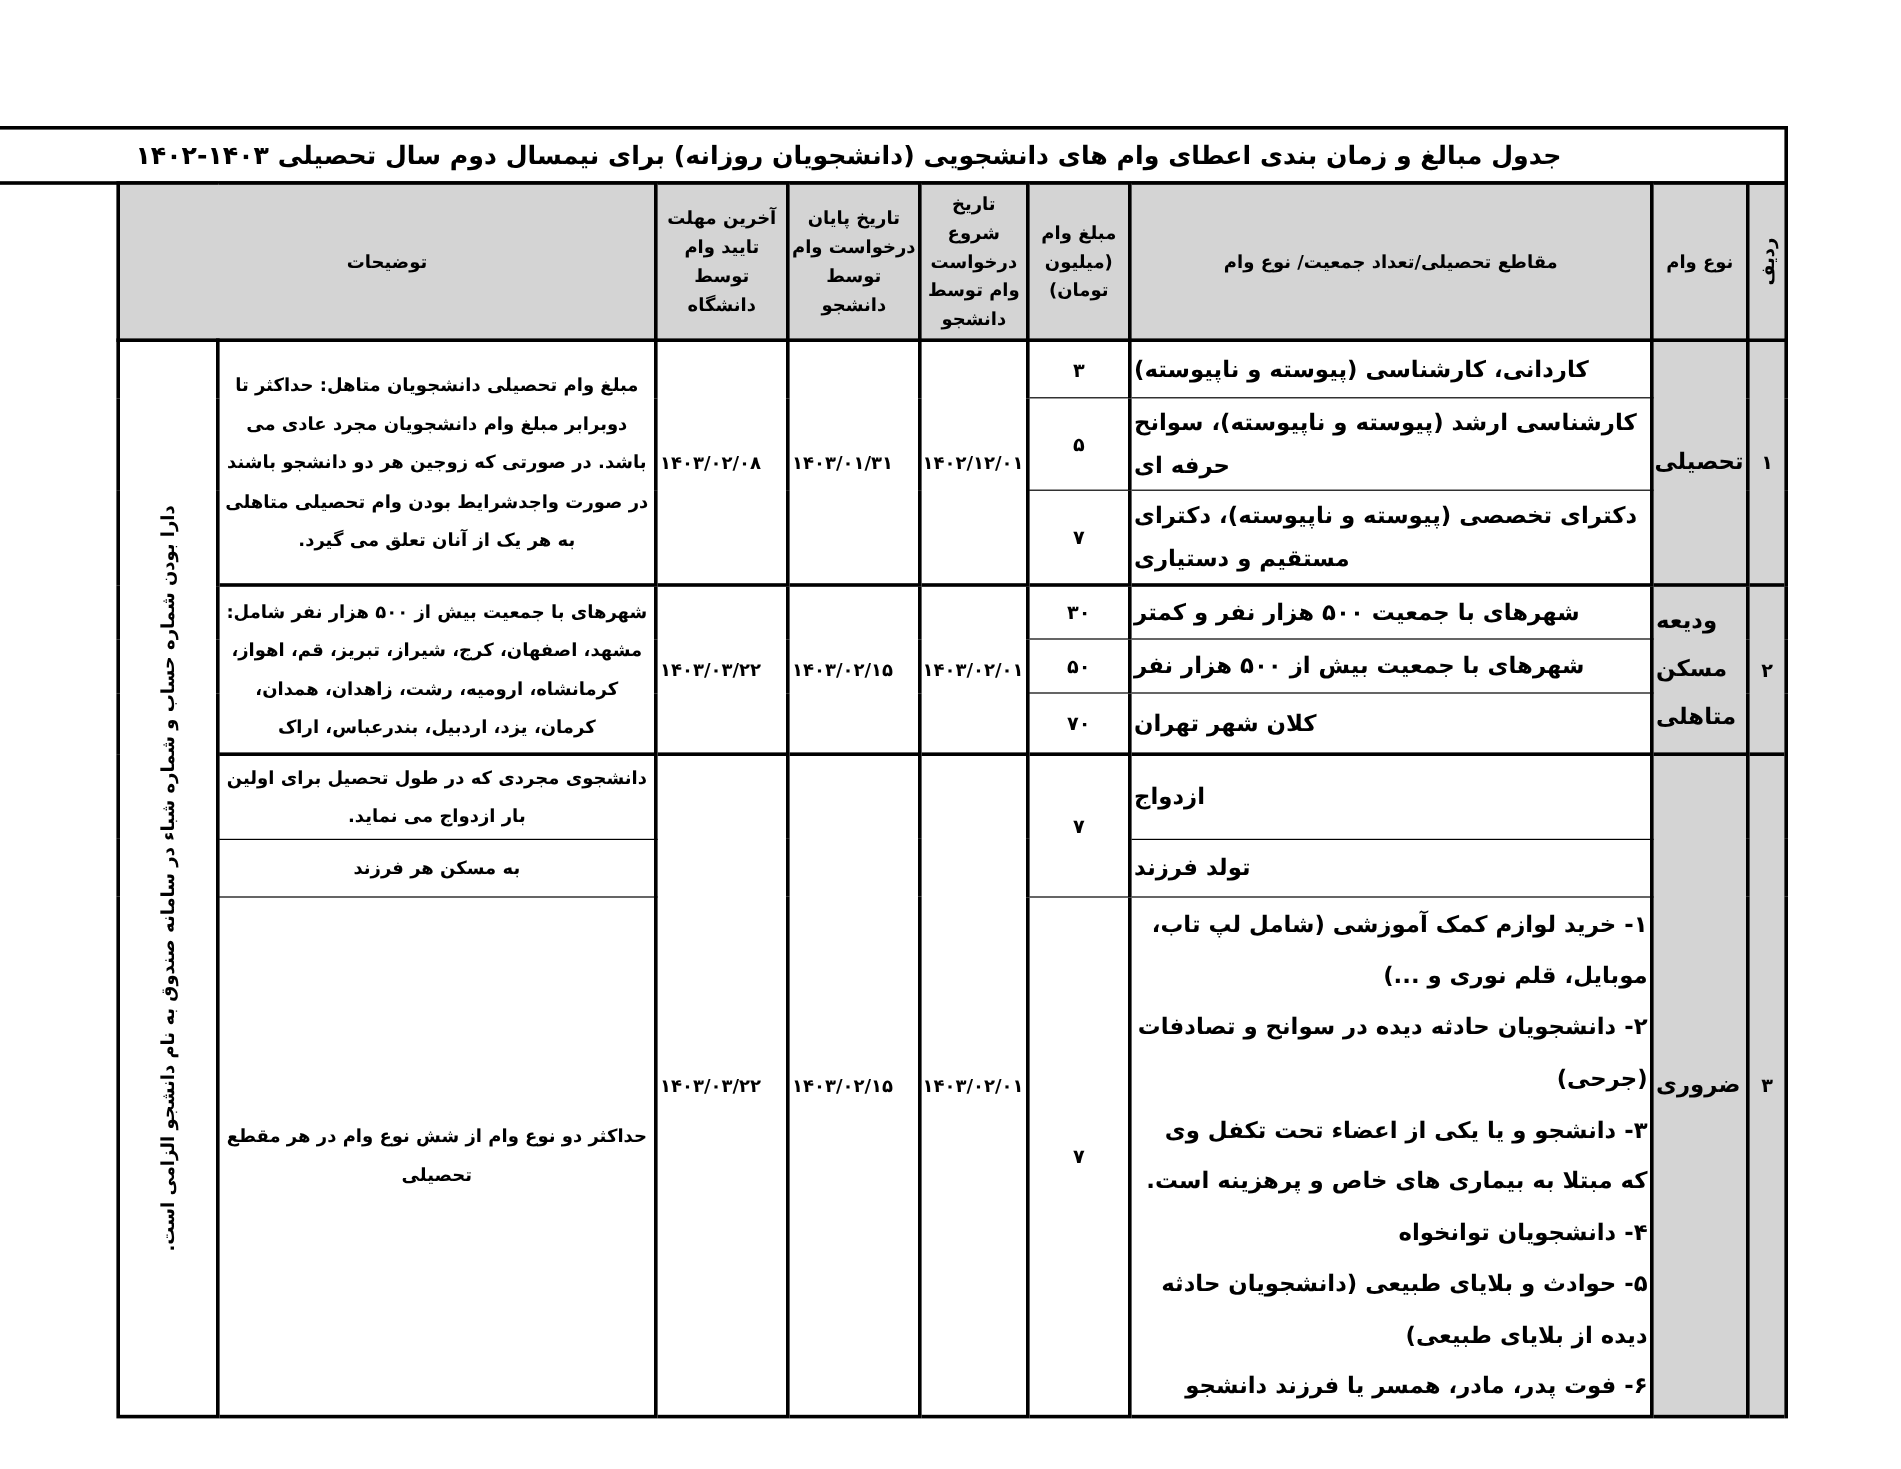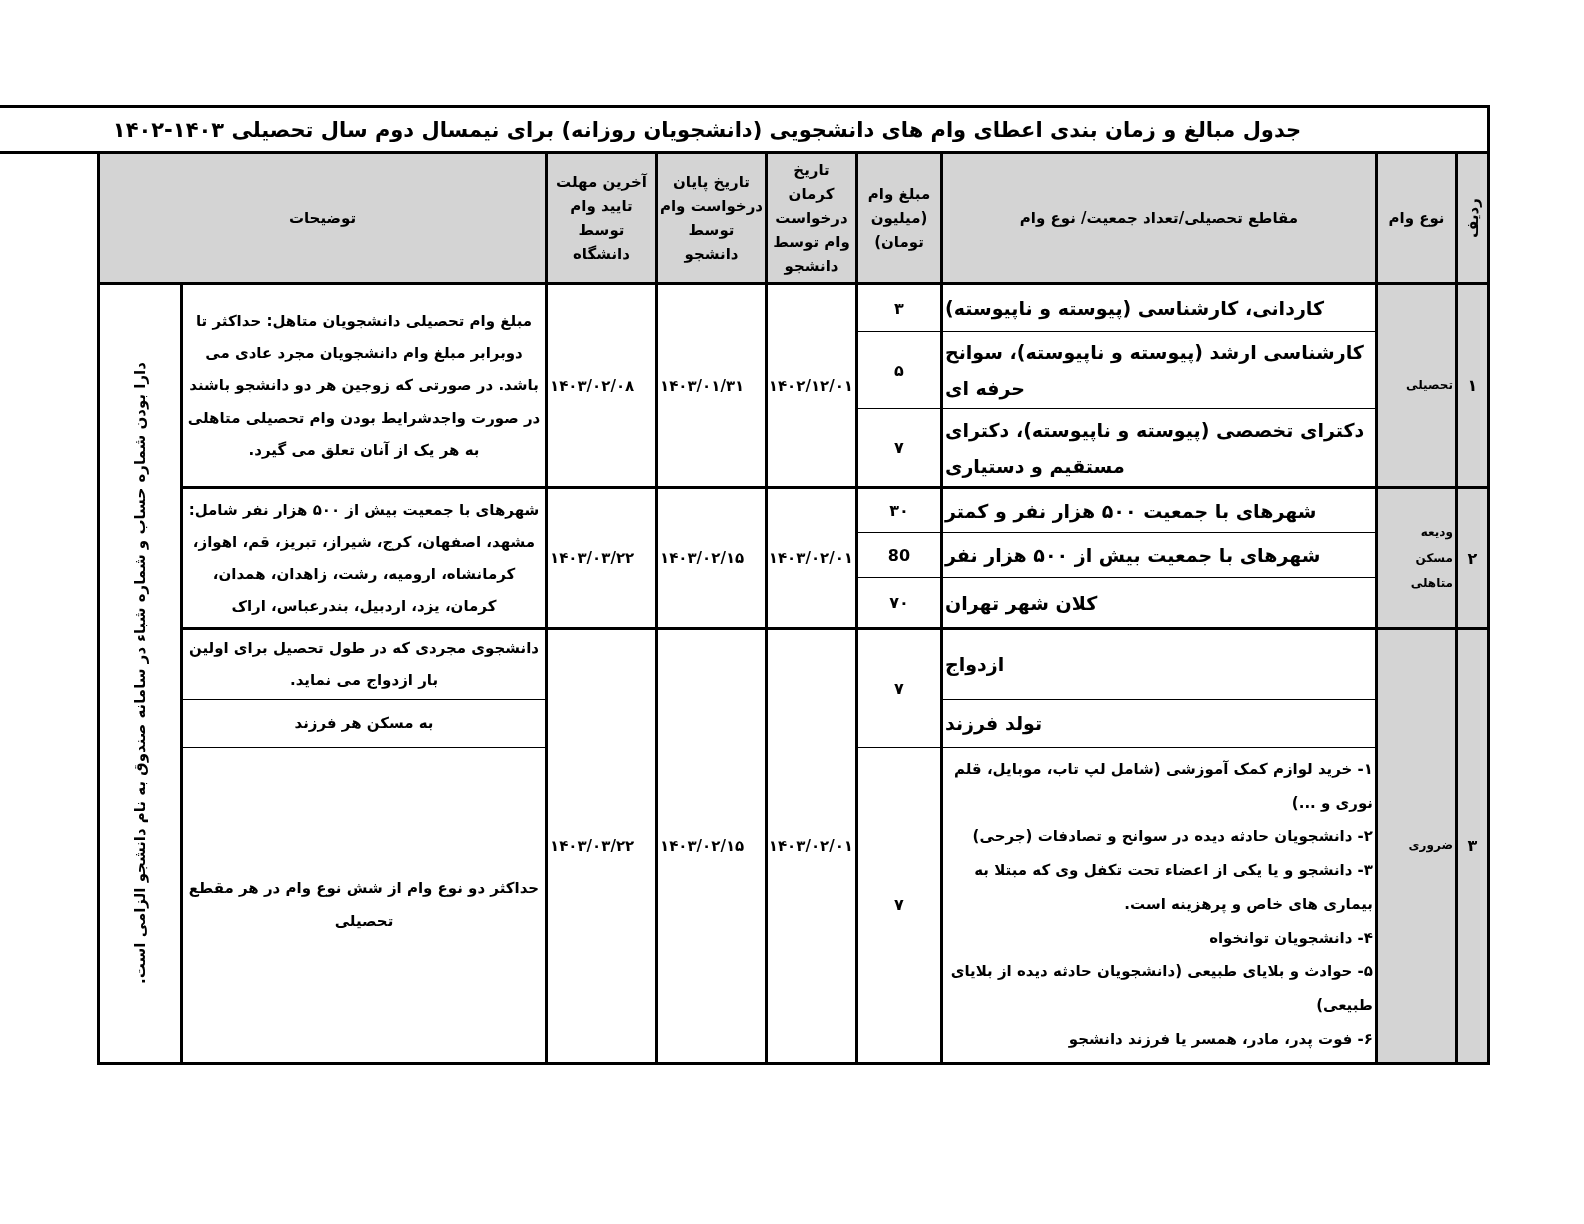--- a/index.html
+++ b/index.html
@@ -67,23 +67,23 @@
   tr.h-r1b { height: 50px; }
   tr.h-r1c { height: 79px; }
   tr.h-r2a { height: 45px; }
   tr.h-r2b { height: 45px; }
   tr.h-r2c { height: 51px; }
   tr.h-r3a { height: 49px; }
   tr.h-r3b { height: 48px; }
   tr.h-r3c { height: 316px; }
 
   .c-no     { text-align: center; font-size: 16px; }
-  .c-type   { text-align: right; font-size: 12px; line-height: 2.1; padding: 2px 4px; }
+  .c-type   { text-align: left; font-size: 19px; line-height: 2.1; padding: 2px 4px; }
   .c-degree { text-align: left; font-size: 19px; line-height: 1.9; padding: 4px 14px 4px 6px; }
-  .c-list   { white-space: pre-line; text-align: right; font-size: 15px; line-height: 2.25; padding: 8px 14px 8px 6px; }
+  .c-list   { white-space: pre-line; text-align: right; font-size: 19px; line-height: 2.25; padding: 8px 14px 8px 6px; }
   .c-amount { text-align: center; font-size: 16px; white-space: nowrap; }
   .c-date   { text-align: left; font-size: 15px; white-space: nowrap; }
   .c-notes  { text-align: center; font-size: 15px; line-height: 2.15; padding: 4px 9px; }
 
   .v-cell { position: relative; }
   .vtext {
     position: absolute;
     left: 50%;
     top: 50%;
     transform: translate(-50%, -50%) rotate(-90deg);
@@ -114,21 +114,21 @@
     </colgroup>
 
     <tbody>
         <tr class="h-hdr">
       <th class="v-cell">
         <span class="vtext vtext-hdr">ردیف</span>
       </th>
       <th>نوع وام</th>
       <th>مقاطع تحصیلی/تعداد جمعیت/ نوع وام</th>
       <th>مبلغ وام (میلیون تومان)</th>
-      <th>تاریخ کرمان درخواست وام توسط دانشجو</th>
+      <th>تاریخ شروع درخواست وام توسط دانشجو</th>
       <th>تاریخ پایان درخواست وام توسط دانشجو</th>
       <th>آخرین مهلت تایید وام توسط دانشگاه</th>
       <th colspan="2">توضیحات</th>
     </tr>
 
     <tr class="h-r1a">
       <td class="c-no bg bt3" rowspan="3">۱</td>
       <td class="c-type bg bt3" rowspan="3">تحصیلی</td>
       <td class="c-degree bt3">کاردانی، کارشناسی (پیوسته و ناپیوسته)</td>
       <td class="c-amount bt3">۳</td>
@@ -154,21 +154,21 @@
       <td class="c-type bg bt3" rowspan="3">ودیعه مسکن متاهلی</td>
       <td class="c-degree bt3">شهرهای با جمعیت ۵۰۰ هزار نفر و کمتر</td>
       <td class="c-amount bt3">۳۰</td>
       <td class="c-date bt3" rowspan="3">۱۴۰۳/۰۲/۰۱</td>
       <td class="c-date bt3" rowspan="3">۱۴۰۳/۰۲/۱۵</td>
       <td class="c-date bt3" rowspan="3">۱۴۰۳/۰۳/۲۲</td>
       <td class="c-notes bt3" rowspan="3">شهرهای با جمعیت بیش از ۵۰۰ هزار نفر شامل: مشهد، اصفهان، کرج، شیراز، تبریز، قم، اهواز، کرمانشاه، ارومیه، رشت، زاهدان، همدان، کرمان، یزد، اردبیل، بندرعباس، اراک</td>
     </tr>
     <tr class="h-r2b">
       <td class="c-degree">شهرهای با جمعیت بیش از ۵۰۰ هزار نفر</td>
-      <td class="c-amount">80</td>
+      <td class="c-amount">۵۰</td>
     </tr>
     <tr class="h-r2c">
       <td class="c-degree">کلان شهر تهران</td>
       <td class="c-amount">۷۰</td>
     </tr>
 
     <tr class="h-r3a">
       <td class="c-no bg bt3" rowspan="3">۳</td>
       <td class="c-type bg bt3" rowspan="3">ضروری</td>
       <td class="c-degree bt3">ازدواج</td>

